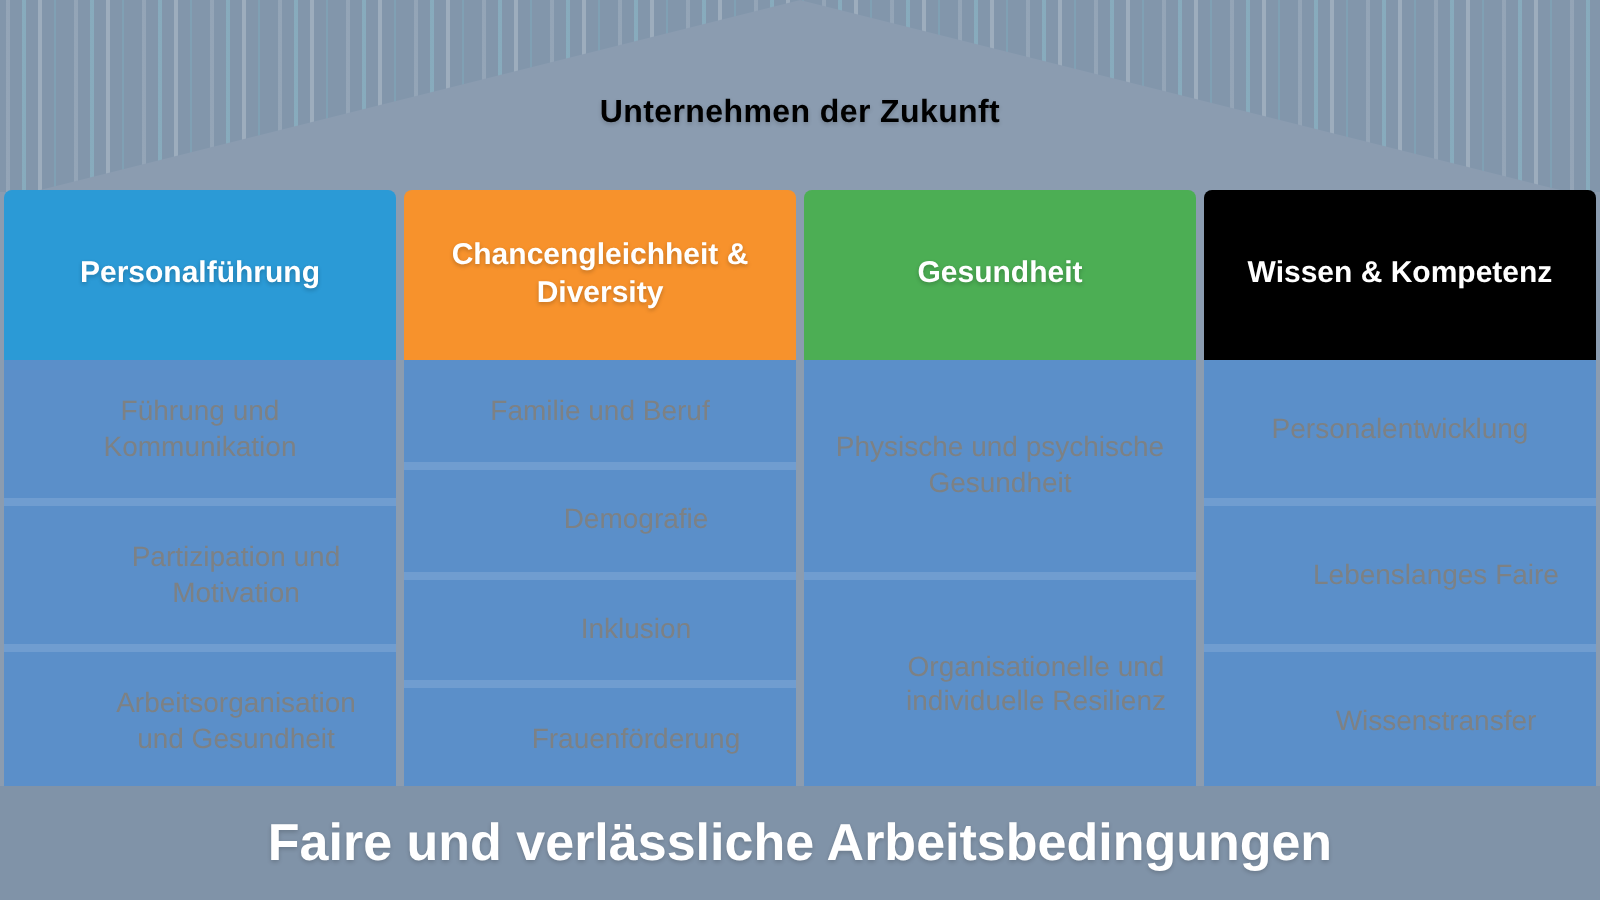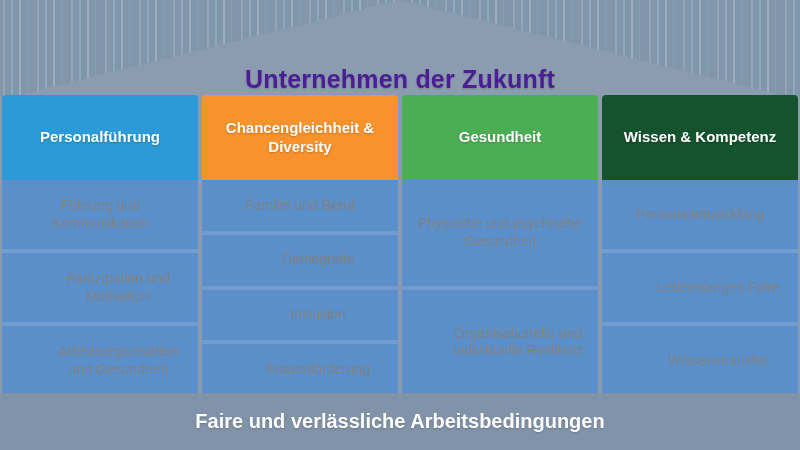--- a/index.html
+++ b/index.html
@@ -55,25 +55,25 @@
   .roof-fill {
     position: absolute;
     left: 0; top: 96px;
     width: 800px; height: 360px;
     background: #8b9cb0;
   }
 
   
   .banner-title {
     position: absolute;
-    left: 0; top: 65px;
+    left: 0; top: 48px;
     width: 800px;
     text-align: center;
-    color: #4c1d95;
-    font-size: 25px;
+    color: #000000;
+    font-size: 16px;
     font-weight: bold;
     letter-spacing: 0.2px;
     text-shadow: 0 1px 2px rgba(0,0,0,0.18);
   }
 
   
   .pillars {
     position: absolute;
     left: 0; top: 95px;
     width: 800px;
@@ -134,21 +134,21 @@
     position: absolute;
     left: 0; top: 393px;
     width: 800px; height: 57px;
     background: #8093a8;
     display: flex;
     align-items: center;
     justify-content: center;
   }
   .footer-text {
     color: #ffffff;
-    font-size: 20px;
+    font-size: 26px;
     font-weight: bold;
     text-shadow: 0 1px 2px rgba(0,0,0,0.18);
   }
 </style>
 </head>
 <body>
 
 <div id="stage">
 
   <div class="stripes"></div>
@@ -180,21 +180,21 @@
 
     <div class="pillar">
       <div class="pillar-head" style="background:#4cae54;">Gesundheit</div>
       <div class="pillar-body">
         <div class="cell">Physische und psychische Gesundheit</div>
         <div class="cell">Organisationelle und individuelle Resilienz</div>
       </div>
     </div>
 
     <div class="pillar">
-      <div class="pillar-head" style="background:#14532d;">Wissen &amp; Kompetenz</div>
+      <div class="pillar-head" style="background:#000000;">Wissen &amp; Kompetenz</div>
       <div class="pillar-body">
         <div class="cell">Personalentwicklung</div>
         <div class="cell">Lebenslanges Faire</div>
         <div class="cell">Wissenstransfer</div>
       </div>
     </div>
 
   </div>
 
   <div class="footer">

